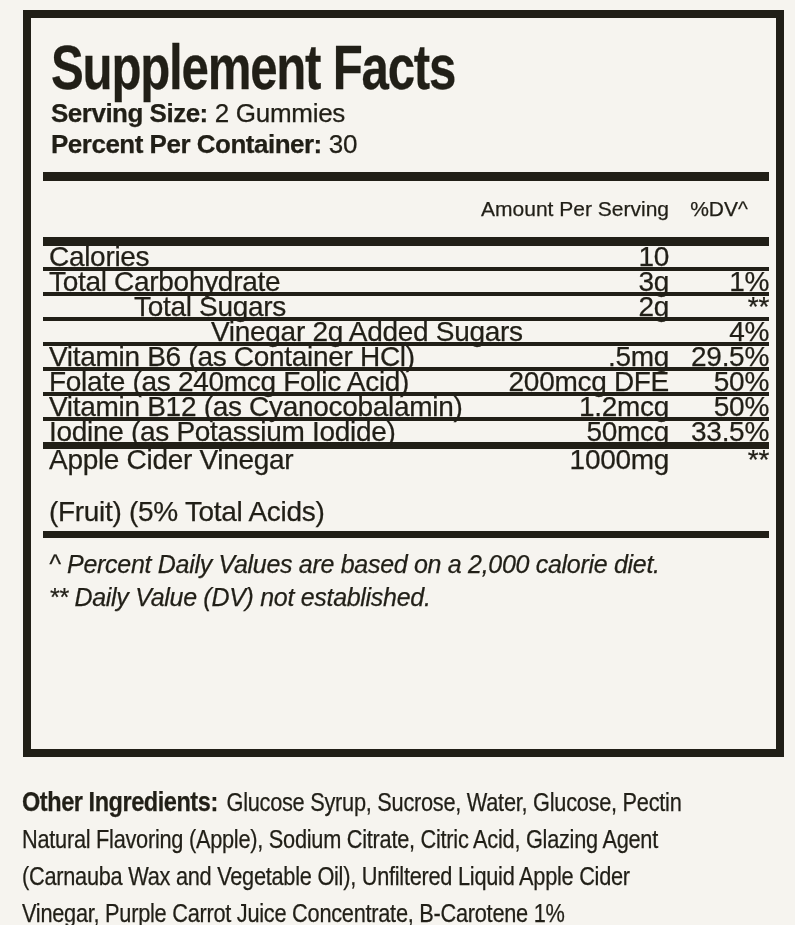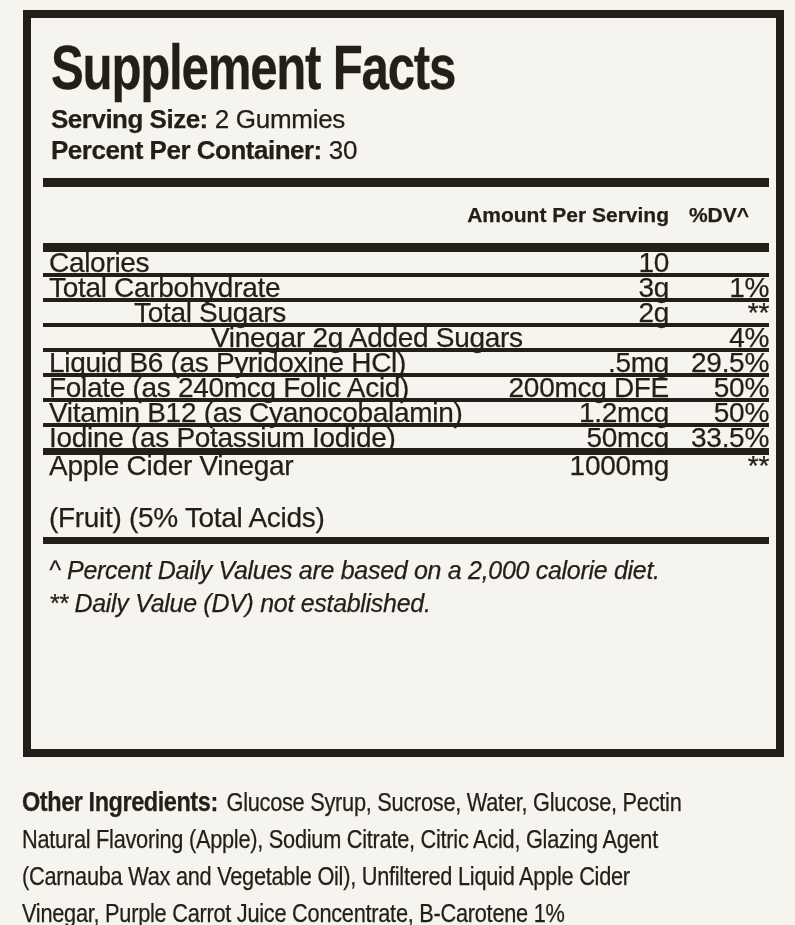--- a/index.html
+++ b/index.html
@@ -18,27 +18,27 @@
     background:var(--paper);
     padding:0 7px 0 12px;
   }
   .title{ margin:20px 0 0 8px; height:58px; }
   .title-inner{
     display:inline-block; font-size:60px; font-weight:bold;
     line-height:58px; letter-spacing:-1.5px; white-space:nowrap;
     transform:scale(0.82,1.04); transform-origin:0 0;
   }
   .serving{ margin-left:8px; font-size:26px; line-height:31px; letter-spacing:-0.3px; white-space:nowrap; }
-  .serving:first-of-type{ margin-top:8px; }
+  .serving:first-of-type{ margin-top:2px; }
   .b{ font-weight:bold; }
   .serving .b{ margin-right:7px; letter-spacing:-0.5px; }
   .bar{ background:var(--ink); width:100%; }
   .h9{ height:9px; } .h7{ height:7px; }
   .bar.top{ margin-top:12px; }
-  .hdr{ height:56px; display:flex; align-items:center; font-weight:bold; font-size:21px; }
+  .hdr{ height:56px; display:flex; align-items:center; font-weight:normal; font-size:21px; }
   .hdr-amt{ margin-left:auto; white-space:nowrap; }
   .hdr-dv{ width:100px; text-align:center; white-space:nowrap; }
   .sep{ height:4px; background:var(--ink); }
   .nrow{ padding-left:6px; }
   .nline{ height:21px; display:flex; align-items:center; font-size:28px; letter-spacing:-0.3px; }
   .nname{ white-space:nowrap; flex:0 0 auto; }
   .ind1{ padding-left:85px; } .ind2{ padding-left:162px; }
   .namt{ margin-left:auto; white-space:nowrap; flex:0 0 auto;text-align:center; }
   .ndv{ width:100px; text-align:right; white-space:nowrap; flex:0 0 auto; }
   .nname2{ font-size:28px; line-height:30px; letter-spacing:-0.3px;margin-top:27px; }
@@ -97,21 +97,21 @@
       <div class="nrow">
         <div class="nline">
           <span class="nname ind2">Vinegar 2g Added Sugars</span>
           <span class="namt"></span>
           <span class="ndv">4%</span>
         </div>
       </div>
       <div class="sep"></div>
       <div class="nrow">
         <div class="nline">
-          <span class="nname ind0">Liquid B6 (as Pyridoxine HCl)</span>
+          <span class="nname ind0">Vitamin B6 (as Container HCl)</span>
           <span class="namt">.5mg</span>
           <span class="ndv">29.5%</span>
         </div>
       </div>
       <div class="sep"></div>
       <div class="nrow">
         <div class="nline">
           <span class="nname ind0">Folate (as 240mcg Folic Acid)</span>
           <span class="namt">200mcg DFE</span>
           <span class="ndv">50%</span>

